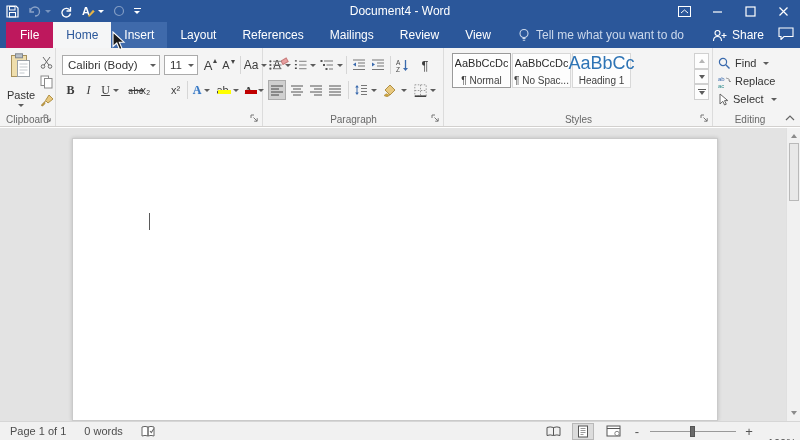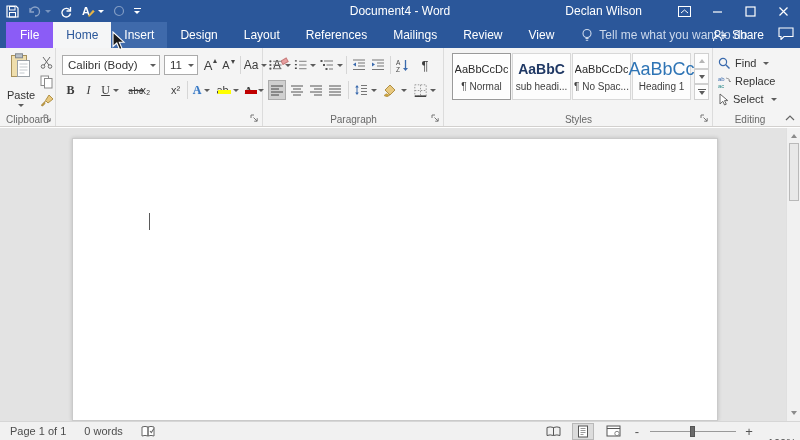--- a/index.html
+++ b/index.html
@@ -13,21 +13,21 @@
   .titlebar { position:absolute; top:0; left:0; width:800px; height:22px; background:#2b579a; }
   .qat { position:absolute; left:6px; top:0; height:22px; display:flex; align-items:center; gap:9px; }
   .qat .qbtn { display:flex; align-items:center; color:#fff; font-size:11px; }
   .win-title { position:absolute; left:0; right:0; top:0; height:22px; line-height:22px; text-align:center; color:#fff; font-size:12px; }
   .win-user { position:absolute; right:158px; top:0; height:22px; line-height:22px; color:#fff; font-size:12px; }
   .win-controls { position:absolute; right:0; top:0; height:22px; display:flex; }
   .win-controls .wbtn { width:33px; height:22px; display:flex; align-items:center; justify-content:center; }
   
   .tabrow { position:absolute; top:22px; left:0; width:800px; height:26px; background:#2b579a; display:flex; align-items:flex-end; padding-left:6px; }
   .tab { height:26px; line-height:26px; padding:0 13px; font-size:12px; color:#fff; cursor:default; }
-  .tab.file { background:#8b5cf6; padding:0 14px;margin-top:30px; }
+  .tab.file { background:#be185d; padding:0 14px;margin-top:30px; }
   .tab.active { background:#f5f6f7; color:#2b579a; }
   .tab.hover { background:#3f6aab; }
   .tellme { display:flex; align-items:center; gap:6px; height:26px; margin-left:8px; padding:0 6px; }
   .tellme span { font-size:12px; color:#ccd9ec; }
   .tabrow-right { position:absolute; right:6px; top:22px; height:26px; display:flex; align-items:center; gap:14px; }
   .share { display:flex; align-items:center; gap:5px; color:#fff; font-size:12px; }
   
   .ribbon { position:absolute; top:48px; left:0; width:800px; height:79px; background:#f4f4f4; border-bottom:1px solid #d2d0ce; font-size:11px; color:#444; }
   .grp { position:absolute; top:0; height:78px; border-right:1px solid #dcdcdc; }
   .grp-label { position:absolute; bottom:1px; left:0; width:100%; text-align:center; font-size:10px; color:#686868; }
@@ -46,21 +46,21 @@
   
   .g-bold { font-weight:bold; font-family:"Liberation Serif",serif; }
   .g-italic { font-style:italic; font-family:"Liberation Serif",serif; }
   .g-underline { text-decoration:underline; font-family:"Liberation Serif",serif; }
   .g-strike { text-decoration:line-through; font-size:11px; font-family:"Liberation Serif",serif; }
   .g-effects { color:#3a79c3; font-weight:bold; font-family:"Liberation Serif",serif; text-shadow:0 0 1px #9ec3ee; }
   .underbar { position:absolute; left:2px; bottom:2px; height:4px; }
   .arrow-up-sm { width:0;height:0;border-left:2.5px solid transparent;border-right:2.5px solid transparent;border-bottom:4px solid #444; position:absolute; top:2px; right:1px;}
   .arrow-dn-sm { width:0;height:0;border-left:2.5px solid transparent;border-right:2.5px solid transparent;border-top:4px solid #444; position:absolute; top:3px; right:1px;}
   
-  .stylecard { width:59px; height:47px; margin-right:1px; background:#fdfdfd; border:1px solid #d8d8d8; display:flex; flex-direction:column; align-items:center; justify-content:center; }
+  .stylecard { width:59px; height:35px; margin-right:1px; background:#fdfdfd; border:1px solid #d8d8d8; display:flex; flex-direction:column; align-items:center; justify-content:center; }
   .stylecard.sel { border:1px solid #9a9a9a; box-shadow:inset 0 0 0 1px #fff; }
   .stylecard .prev { font-size:11px; line-height:15px; white-space:nowrap; overflow:hidden; }
   .stylecard.big .prev { font-size:14px; font-weight:bold; }
   .stylecard.big2 .prev { font-size:18px; }
   .stylecard .nm { font-size:10px; color:#3f3f3f; margin-top:4px; white-space:nowrap; overflow:hidden; max-width:55px; }
   .stylescroll { position:absolute; right:3px; top:5px; width:15px; height:47px; display:flex; flex-direction:column; }
   .stylescroll .sbtn { flex:1; background:#fdfdfd; border:1px solid #d0d0d0; display:flex; align-items:center; justify-content:center; flex-direction:column; }
   .tri-up { width:0;height:0;border-left:3.5px solid transparent;border-right:3.5px solid transparent;border-bottom:4px solid #b5b5b5; }
   .tri-dn { width:0;height:0;border-left:3.5px solid transparent;border-right:3.5px solid transparent;border-top:4px solid #5c5c5c; }
   .tri-bar { width:8px; height:1.5px; background:#5c5c5c; margin-bottom:1px; }
@@ -126,21 +126,20 @@
         </svg>
     </span>
     <span class="qbtn">
       <span style="display:flex; flex-direction:column; align-items:center;">
           <span style="width:7px;height:1.2px;background:#fff;margin-bottom:1.5px;"></span>
           <span class="dd w" style="margin-left:0"></span>
         </span>
     </span>
   </div>
   <div class="win-title">Document4 - Word</div>
-  <div class="win-user">Declan Wilson</div>
   <div class="win-controls">
     <span class="wbtn">
       <svg width="13" height="11" viewBox="0 0 13 11">
           <rect x="0.5" y="0.5" width="12" height="10" fill="none" stroke="#fff"></rect>
           <path d="M3 7 l3.5 -3 l3.5 3" fill="none" stroke="#fff"></path>
         </svg>
     </span>
     <span class="wbtn">
       <svg width="11" height="11" viewBox="0 0 11 11">
           <path d="M1 6 h9" stroke="#fff" stroke-width="1.2"></path>
@@ -156,21 +155,20 @@
           <path d="M1.5 1.5 L9.5 9.5 M9.5 1.5 L1.5 9.5" stroke="#fff" stroke-width="1.2"></path>
         </svg>
     </span>
   </div>
 </div>
 
 <div class="tabrow">
   <span class="tab file">File</span>
   <span class="tab active">Home</span>
   <span class="tab hover">Insert</span>
-  <span class="tab">Design</span>
   <span class="tab">Layout</span>
   <span class="tab">References</span>
   <span class="tab">Mailings</span>
   <span class="tab">Review</span>
   <span class="tab">View</span>
   <span class="tellme">
     <svg width="12" height="15" viewBox="0 0 12 15">
         <circle cx="6" cy="5.5" r="4" fill="none" stroke="#ccd9ec" stroke-width="1.1"></circle>
         <path d="M4.5 10.5 h3 M4.8 12.3 h2.4" stroke="#ccd9ec" stroke-width="1.1"></path>
       </svg>
@@ -403,24 +401,20 @@
           <path d="M1 1 h3 M1 1 v3 M3.5 3.5 L7 7 M7.2 4.2 v3 h-3" fill="none" stroke="#777"></path>
         </svg>
     </span>
   </div>
 
   <div class="grp" style="left:445px; width:268px;">
     <div style="position:absolute; left:7px; top:5px; display:flex;">
       <div class="stylecard sel">
         <span class="prev" style="color: rgb(43, 43, 43);">AaBbCcDc</span>
         <span class="nm">¶ Normal</span>
-      </div>
-      <div class="stylecard big">
-        <span class="prev" style="color: rgb(31, 56, 100);">AaBbC</span>
-        <span class="nm">sub headi...</span>
       </div>
       <div class="stylecard">
         <span class="prev" style="color: rgb(43, 43, 43);">AaBbCcDc</span>
         <span class="nm">¶ No Spac...</span>
       </div>
       <div class="stylecard big2">
         <span class="prev" style="color: rgb(46, 116, 181);">AaBbCc</span>
         <span class="nm">Heading 1</span>
       </div>
     </div>

